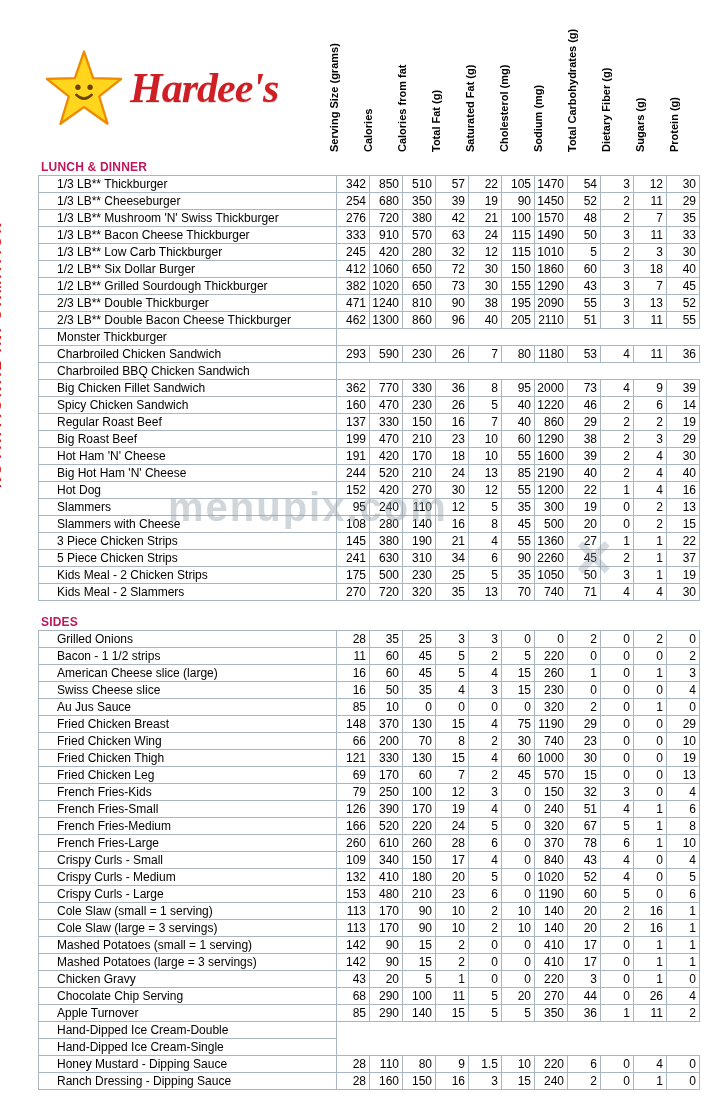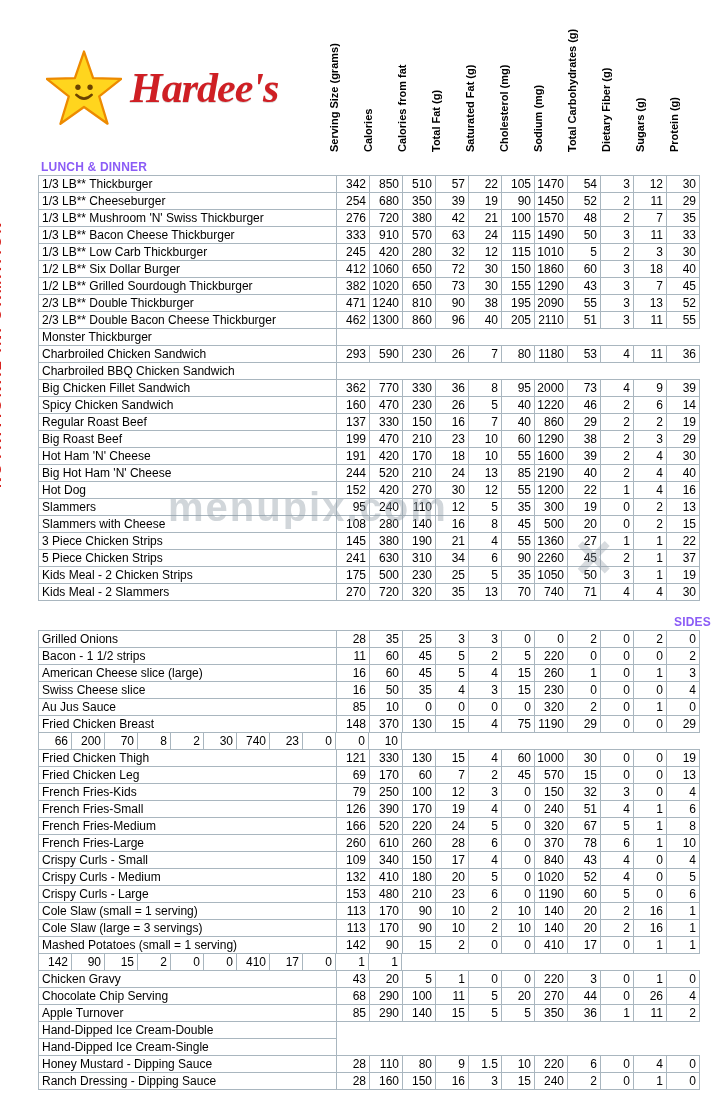--- a/index.html
+++ b/index.html
@@ -28,32 +28,32 @@
   
   .hdr{
     position:absolute;top:132px;width:150px;height:20px;line-height:20px;
     transform-origin:left bottom;transform:rotate(-90deg);
     font-size:11px;font-weight:bold;white-space:nowrap;color:#000;
   }
 
   
   .table{position:absolute;left:38px;top:158px;width:673px;}
   .sec-title{
-    height:18px;line-height:18px;font-weight:bold;font-size:12px;color:#8b5cf6;
+    height:18px;line-height:18px;font-weight:bold;font-size:12px;color:#be185d;
     padding-left:3px;letter-spacing:0.2px;
   }
-  .sec-gap{margin-top:12px;text-align:right;}
+  .sec-gap{margin-top:12px;}
   .row{display:flex;height:18px;margin-top:-1px;}
   .row:first-of-type{margin-top:0;}
   .cell{
     box-sizing:border-box;border:1px solid #a9b6bf;height:18px;line-height:16px;
     font-size:12px;background:transparent;
   }
   .cell + .cell{margin-left:-1px;}
-  .name{width:299px;padding-left:3px;overflow:hidden;white-space:nowrap;}
+  .name{width:299px;padding-left:18px;overflow:hidden;white-space:nowrap;}
   .val{width:34px;text-align:right;padding-right:3px;}
   .noborder{border-color:transparent;}
 
   
   .wm-text{
     position:absolute;left:168px;top:485px;
     font-size:40px;font-weight:bold;letter-spacing:2px;
     color:rgba(140,152,163,0.40);pointer-events:none;
   }
   .wm-x{
@@ -523,20 +523,21 @@
         <div class="cell val">15</div>
         <div class="cell val">4</div>
         <div class="cell val">75</div>
         <div class="cell val">1190</div>
         <div class="cell val">29</div>
         <div class="cell val">0</div>
         <div class="cell val">0</div>
         <div class="cell val">29</div>
       </div>
       <div class="row">
+        <div class="cell name">Fried Chicken Wing</div>
         <div class="cell val">66</div>
         <div class="cell val">200</div>
         <div class="cell val">70</div>
         <div class="cell val">8</div>
         <div class="cell val">2</div>
         <div class="cell val">30</div>
         <div class="cell val">740</div>
         <div class="cell val">23</div>
         <div class="cell val">0</div>
         <div class="cell val">0</div>
@@ -704,20 +705,21 @@
         <div class="cell val">2</div>
         <div class="cell val">0</div>
         <div class="cell val">0</div>
         <div class="cell val">410</div>
         <div class="cell val">17</div>
         <div class="cell val">0</div>
         <div class="cell val">1</div>
         <div class="cell val">1</div>
       </div>
       <div class="row">
+        <div class="cell name">Mashed Potatoes (large = 3 servings)</div>
         <div class="cell val">142</div>
         <div class="cell val">90</div>
         <div class="cell val">15</div>
         <div class="cell val">2</div>
         <div class="cell val">0</div>
         <div class="cell val">0</div>
         <div class="cell val">410</div>
         <div class="cell val">17</div>
         <div class="cell val">0</div>
         <div class="cell val">1</div>

